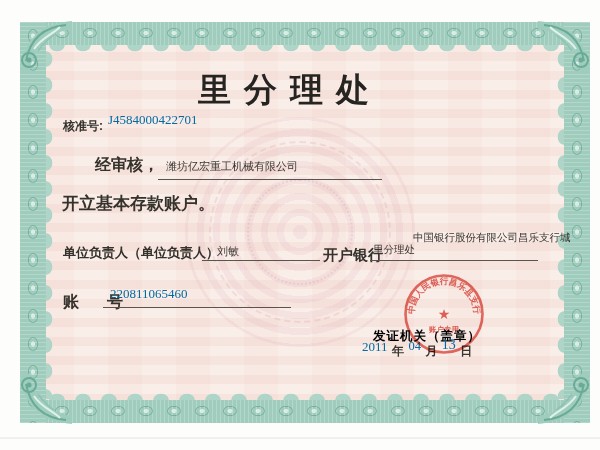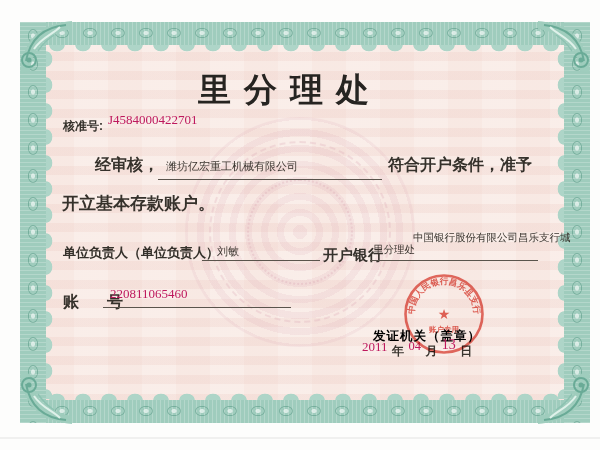--- a/index.html
+++ b/index.html
@@ -63,21 +63,21 @@
     background-image:radial-gradient(9px 11px at 100% 50%, #aed5c8 66%, rgba(174,213,200,0) 74%);
     background-size:9px 26px;background-repeat:repeat-y;}
   .corner{position:absolute;width:58px;height:58px;}
   .corner.tl{left:-6px;top:-7px;}
   .corner.tr{right:-6px;top:-7px;transform:scaleX(-1);}
   .corner.bl{left:-6px;bottom:-7px;transform:scaleY(-1);}
   .corner.br{right:-6px;bottom:-7px;transform:scale(-1,-1);}
   
   .abs{position:absolute;white-space:nowrap;}
   .lbl{font-weight:700;color:#35312b;}
-  .mono-val{font-family:"Liberation Serif",serif;color:#be185d;}
+  .mono-val{font-family:"Liberation Serif",serif;color:#0369a1;}
   .uline{position:absolute;border-bottom:1px solid #5a544c;height:1px;}
   .title{
     left:178px;top:46px;font-size:33px;font-weight:700;color:#262421;
     letter-spacing:13px;font-family:"Liberation Serif","DejaVu Serif",serif;
   }
   .serial-red{color:#c4271f;font-weight:700;}
   .bank-val{font-size:10.5px;line-height:11.5px;color:#3a352f;}
   .seal-svg{position:absolute;left:382px;top:250px;width:84px;height:84px;
     mix-blend-mode:multiply;opacity:.88;}
 </style>
@@ -133,21 +133,20 @@
 
   <div class="abs title">里分理处</div>
 
   <div class="abs lbl" style="left:43px;top:96px;font-size:12px;">核准号:</div>
   <div class="abs mono-val" style="left:88px;top:90px;font-size:13px;">J4584000422701</div>
 
 
   <div class="abs lbl" style="left:75px;top:133px;font-size:16px;">经审核，</div>
   <div class="abs" style="left:146px;top:137px;font-size:11px;color:#3a352f;">潍坊亿宏重工机械有限公司</div>
   <div class="uline" style="left:138px;top:156px;width:224px;"></div>
-  <div class="abs lbl" style="left:368px;top:133px;font-size:16px;">符合开户条件，准予</div>
   <div class="abs lbl" style="left:42px;top:170px;font-size:17px;">开立基本存款账户。</div>
 
   <div class="abs lbl" style="left:43px;top:222px;font-size:13px;">单位负责人（单位负责人）</div>
   <div class="abs" style="left:197px;top:222px;font-size:11px;color:#3a352f;text-align:center;">刘敏</div>
   <div class="uline" style="left:182px;top:237px;width:118px;"></div>
 
   <div class="abs lbl" style="left:303px;top:224px;font-size:15px;">开户银行</div>
   <div class="abs bank-val" style="left:353px;top:210px;margin-left:40px;">中国银行股份有限公司昌乐支行城</div>
   <div class="abs bank-val" style="left:353px;top:222px;">里分理处</div>
   <div class="uline" style="left:350px;top:237px;width:168px;"></div>

